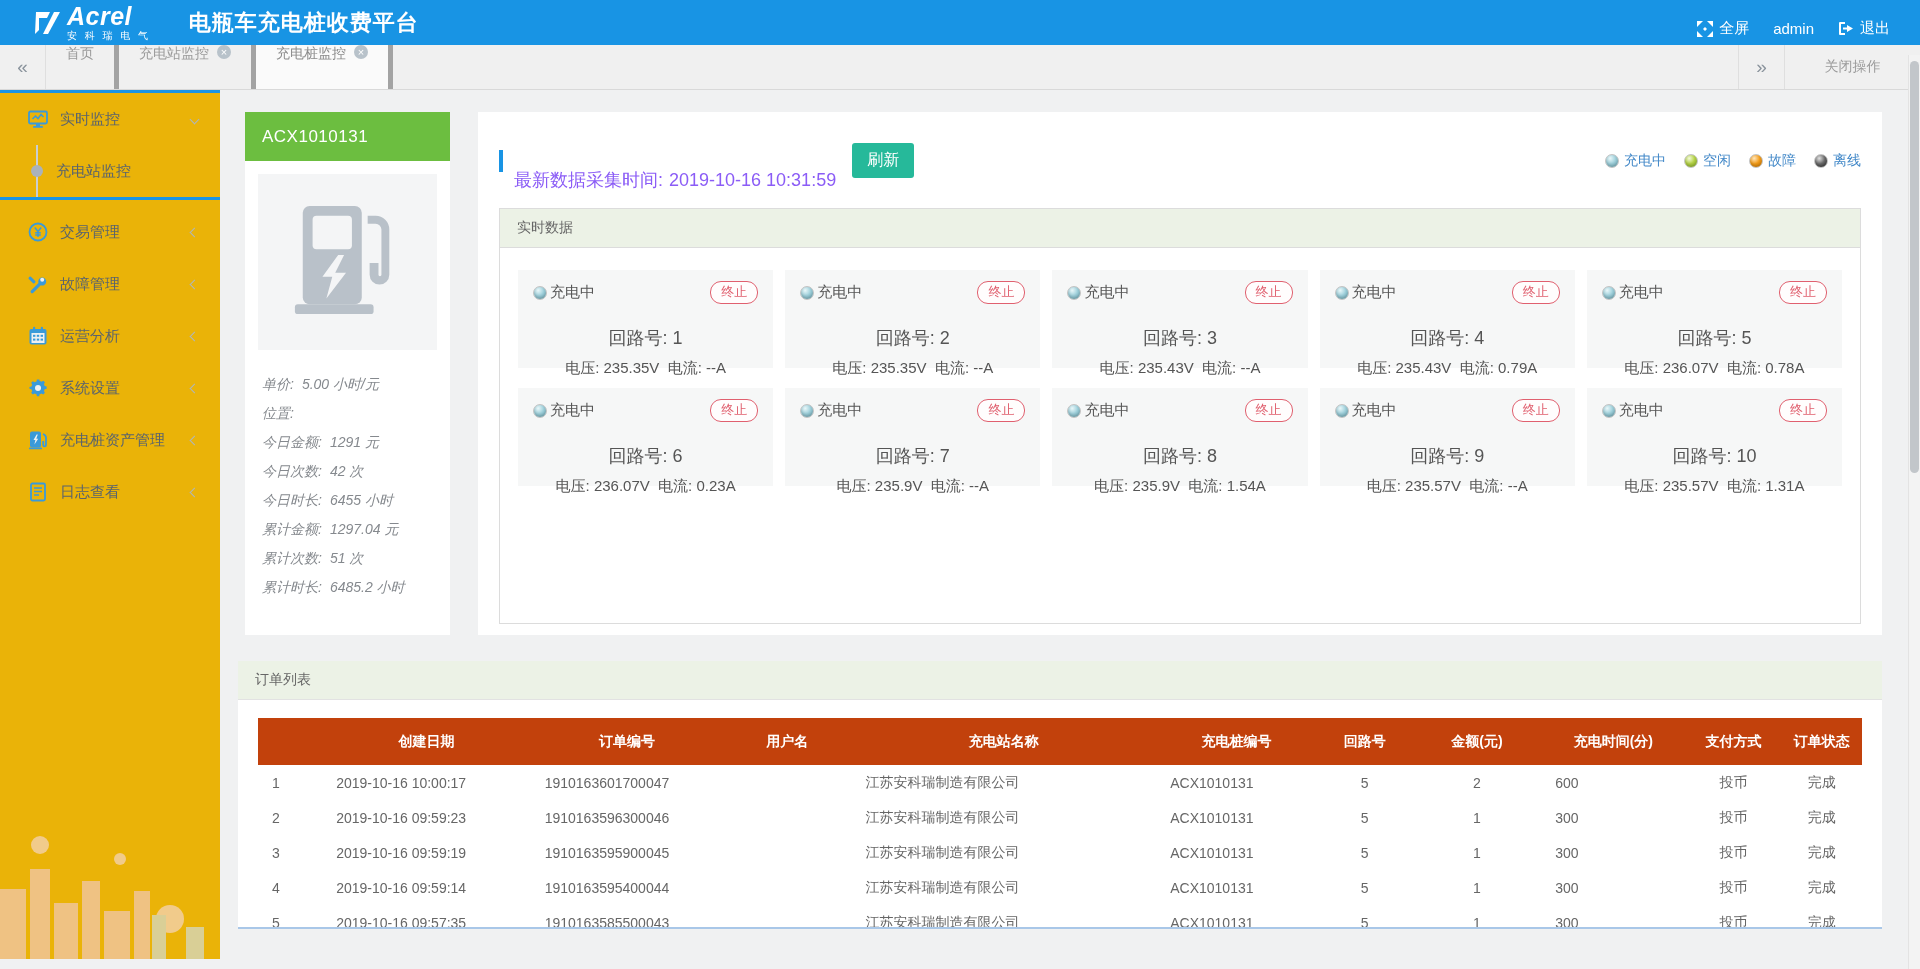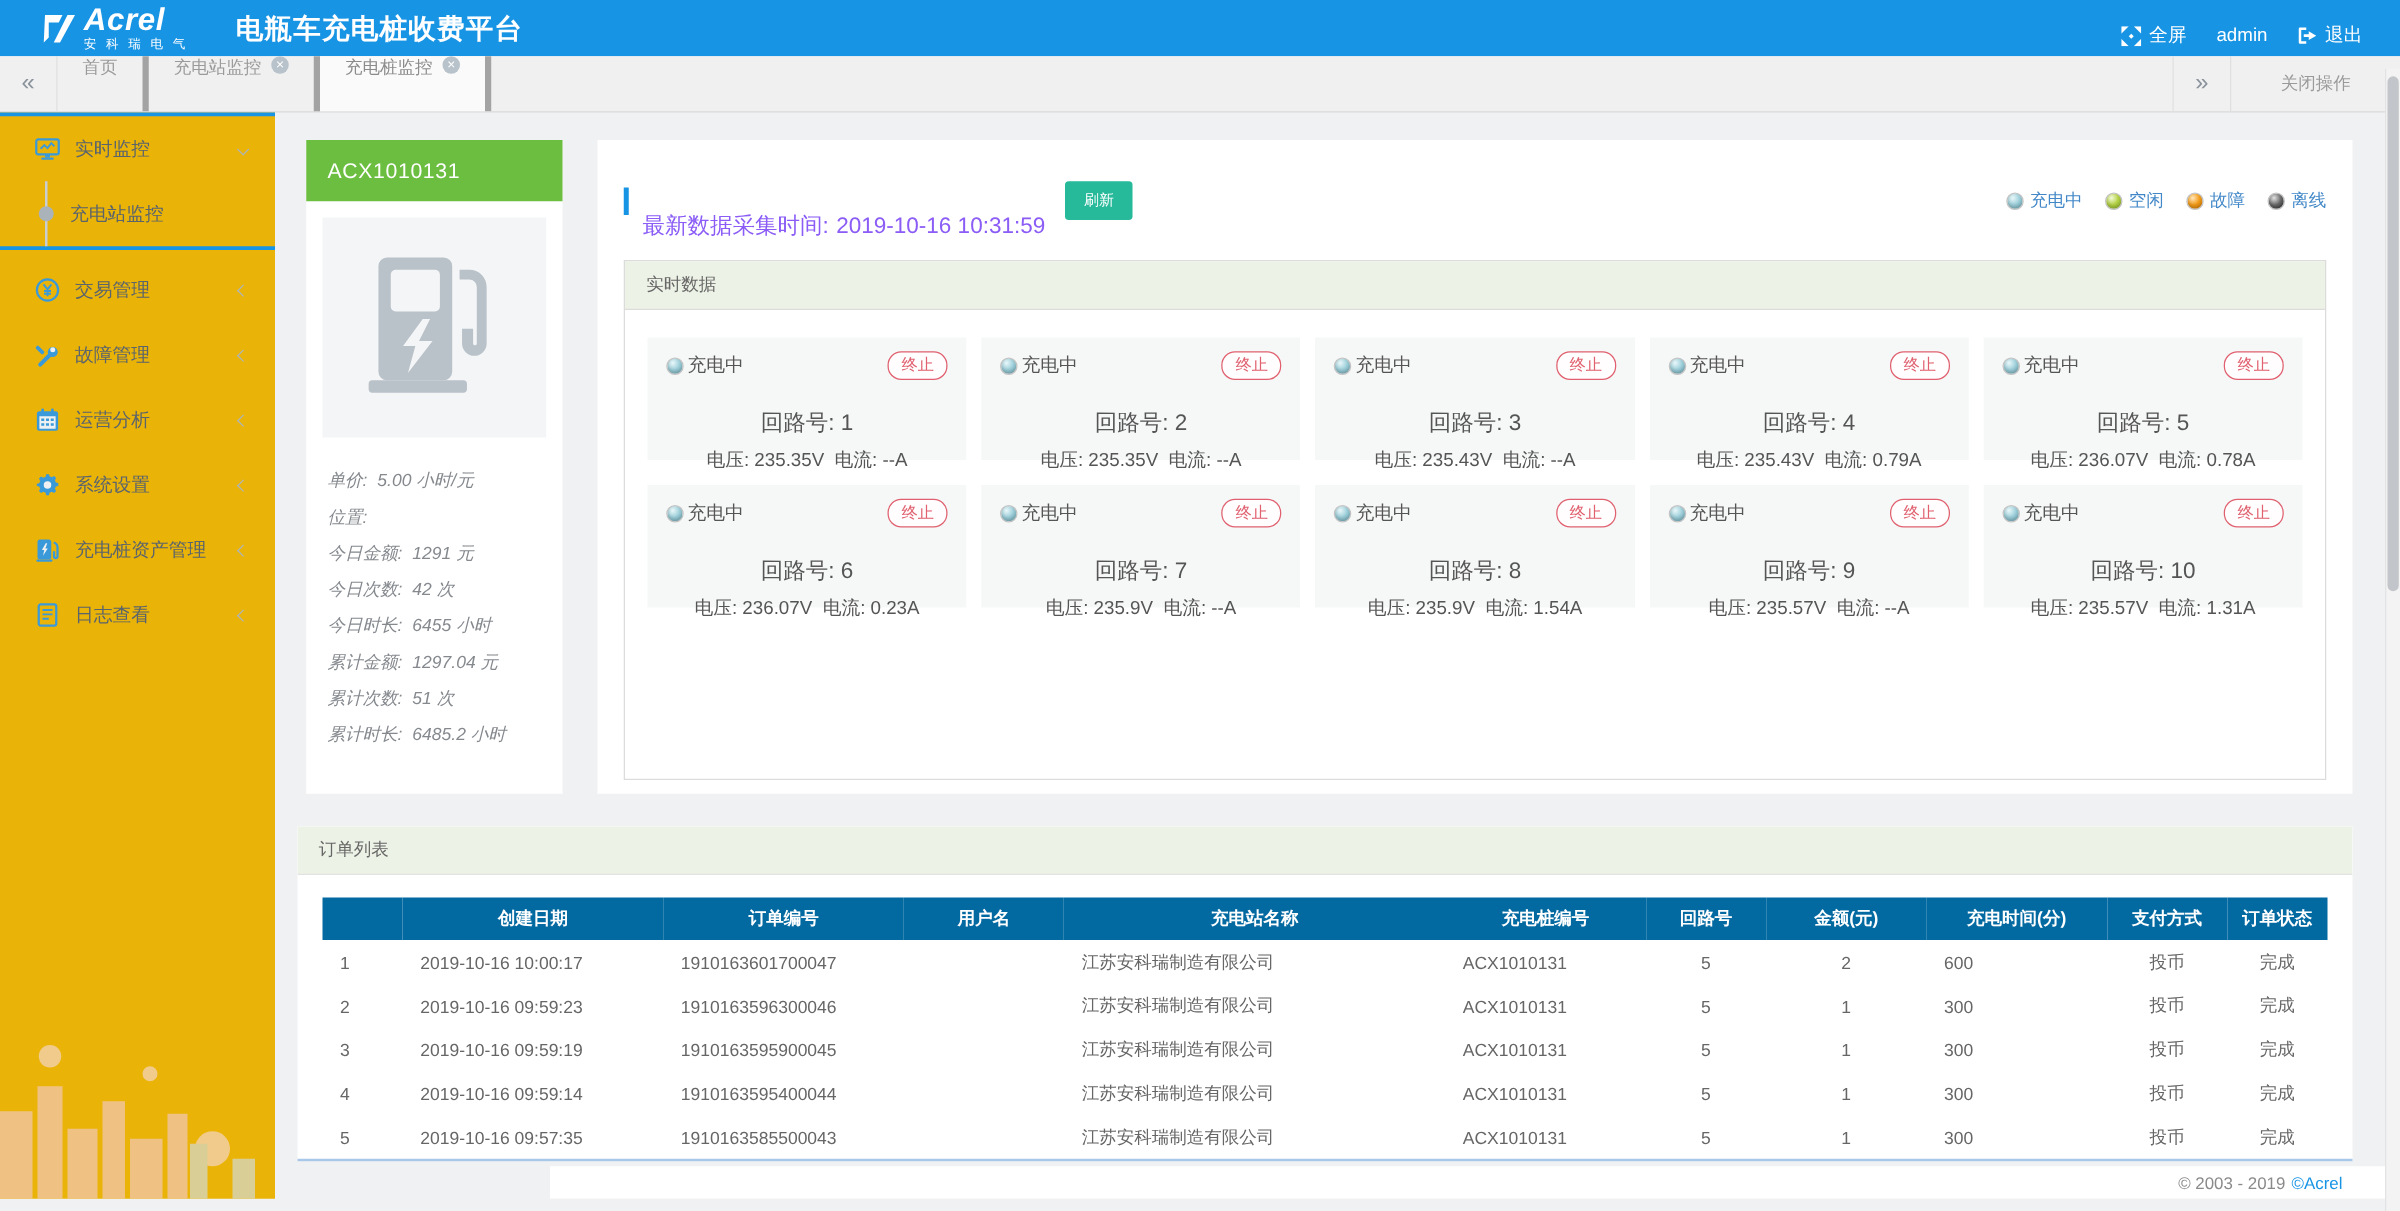--- a/index.html
+++ b/index.html
@@ -66,21 +66,21 @@
   .pile-stats { padding:20px 4px 0; }
   .stat-row { display:flex; font-size:14px; color:#85898e; height:29px; align-items:center;font-style:italic; }
   .stat-row .stat-label { margin-right:8px; }
 
   
   .monitor-panel { flex:1; height:523px; background:#fff; padding:17px 21px; }
   .refresh-row { display:flex; align-items:center; }
   .blue-bar { width:4px; height:22px; background:#1894e4; margin-right:11px; flex:none; }
   .collect-label, .collect-time { font-size:18px; color:#8b5cf6;margin-top:39px; }
   .collect-time { margin-left:6px; }
-  .refresh-btn { margin-left:16px; background:#26b99a; color:#fff; border:none; font-size:12px;
+  .refresh-btn { margin-left:16px; background:#26b99a; color:#fff; border:none; font-size:16px;
     padding:7px 15px; border-radius:3px; cursor:pointer; font-family:inherit; }
   .legend { margin-left:auto; display:flex; align-items:center; gap:18px; }
   .legend-item { display:flex; align-items:center; gap:5px; font-size:14px; color:#4288c8; }
   .sphere { width:14px; height:14px; border-radius:50%; border:1px solid #c3c3c3;
     box-shadow:inset 0 -2px 3px rgba(0,0,0,.18); flex:none; }
   .sphere.charging { background:radial-gradient(circle at 35% 28%, #e9f7f9 0%, #9ed0db 48%, #74afbd 100%); }
   .sphere.idle     { background:radial-gradient(circle at 35% 28%, #f3fadb 0%, #b4d244 48%, #8cb42c 100%); }
   .sphere.fault    { background:radial-gradient(circle at 35% 28%, #ffe6bb 0%, #f39c19 48%, #d67e05 100%); }
   .sphere.offline  { background:radial-gradient(circle at 35% 28%, #e2e2e2 0%, #6b6b6b 48%, #2e2e2e 100%); }
 
@@ -95,22 +95,22 @@
     font-size:13px; padding:1px 10px 2px; border-radius:11px; cursor:pointer; }
   .card-mid { text-align:center; font-size:18px; color:#555; margin-top:22px; }
   .card-bot { text-align:center; font-size:15px; color:#555; margin-top:9px; white-space:pre; }
 
   
   .orders-panel { margin-top:26px; margin-left:-7px; background:#fff; height:268px;
     border-bottom:2px solid #a9c7e8; overflow:hidden; }
   .orders-header { background:#ecf2e6; border-bottom:1px solid #e2e2e2; padding:10px 17px; font-size:14px; color:#666; }
   .orders-body { padding:18px 20px 0; }
   table.orders { width:100%; border-collapse:collapse; table-layout:fixed; }
-  table.orders th { background:#0369a1; color:#fff; font-size:14px; font-weight:bold;
-    height:34px; text-align:center; }
+  table.orders th { background:#c2410c; color:#fff; font-size:14px; font-weight:bold;
+    height:47px; text-align:center; }
   table.orders td { height:35px; font-size:14px; color:#666; text-align:left; padding-left:14px;
     overflow:hidden; white-space:nowrap; }
   table.orders td.c-center { text-align:center; padding-left:0; }
   .col-idx{width:4%;} .col-date{width:13%;} .col-order{width:12%;} .col-user{width:8%;}
   .col-station{width:19%;} .col-pile{width:10%;} .col-circuit{width:6%;} .col-amount{width:8%;}
   .col-mins{width:9%;} .col-pay{width:6%;} .col-status{width:5%;}
 
   
   .footer { position:absolute; left:220px; right:0; bottom:0; height:26px; background:#fff;
     display:flex; align-items:center; justify-content:flex-end; padding-right:46px;
@@ -570,23 +570,19 @@
                   <td class="c-center">1</td>
                   <td>300</td>
                   <td class="c-center">投币</td>
                   <td class="c-center">完成</td>
                 </tr>
               </tbody>
           </table>
         </div>
       </section>
 
-      <footer class="footer">
-        <span>© 2003 - 2019</span>
-        <span class="brand">©Acrel</span>
-      </footer>
     </main>
   </div>
 
   <div class="scrollbar-track">
     <div class="scrollbar-thumb"></div>
   </div>
 </div>
 
 </body></html>

